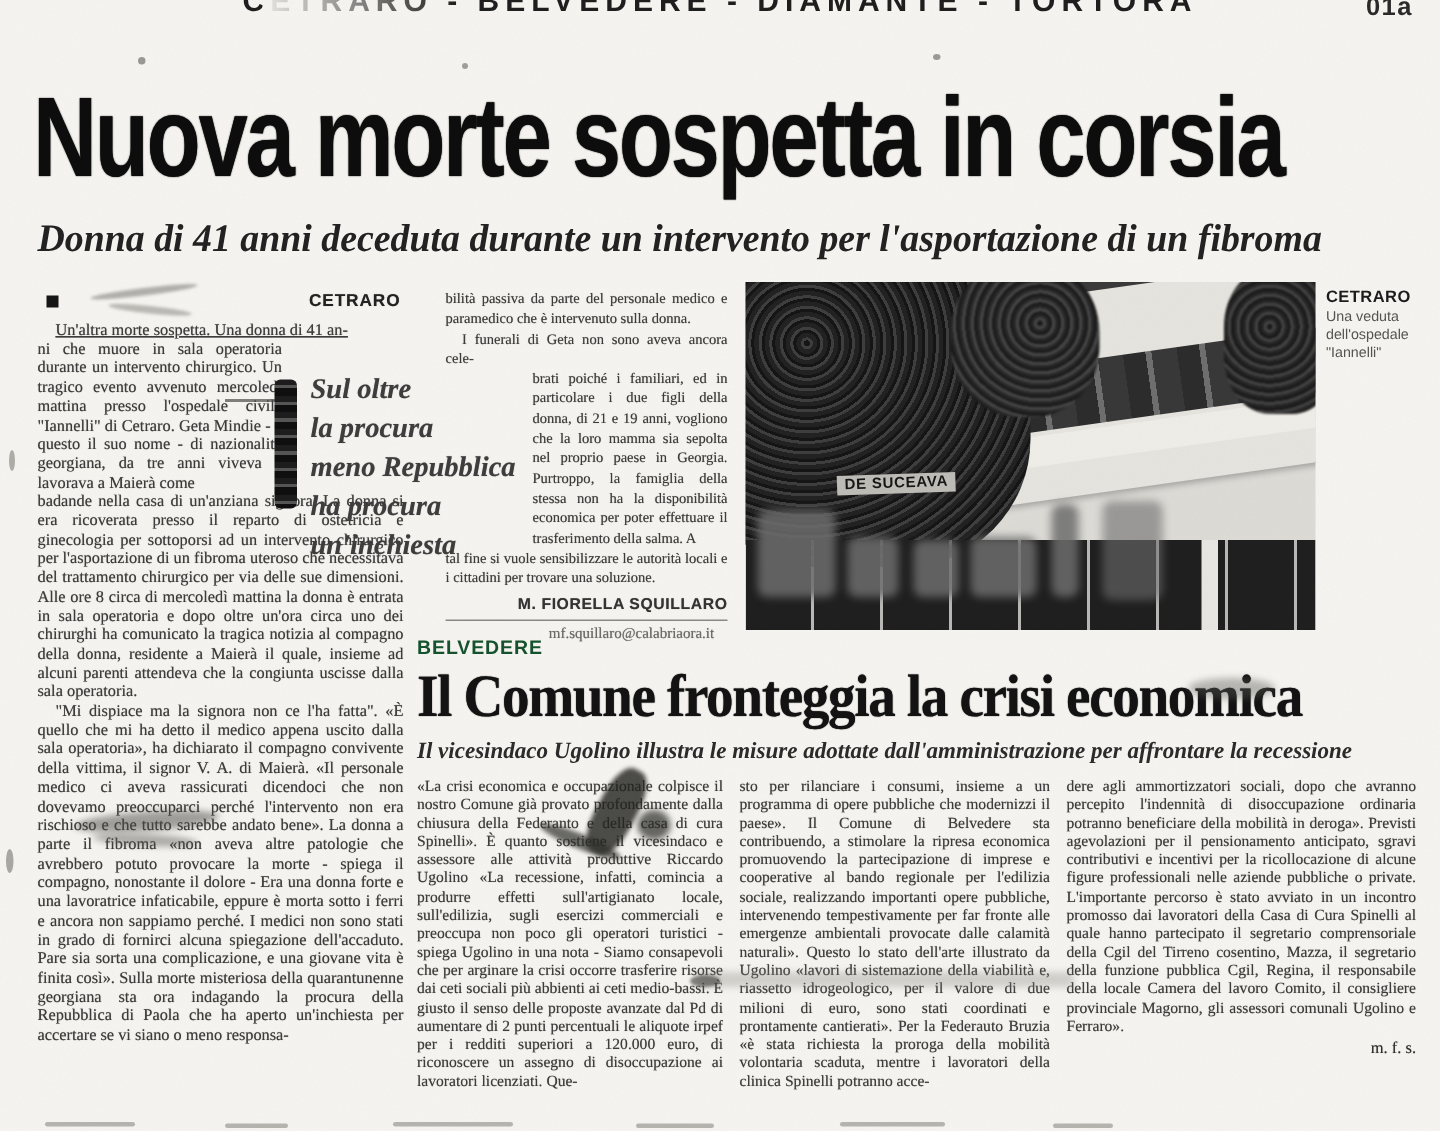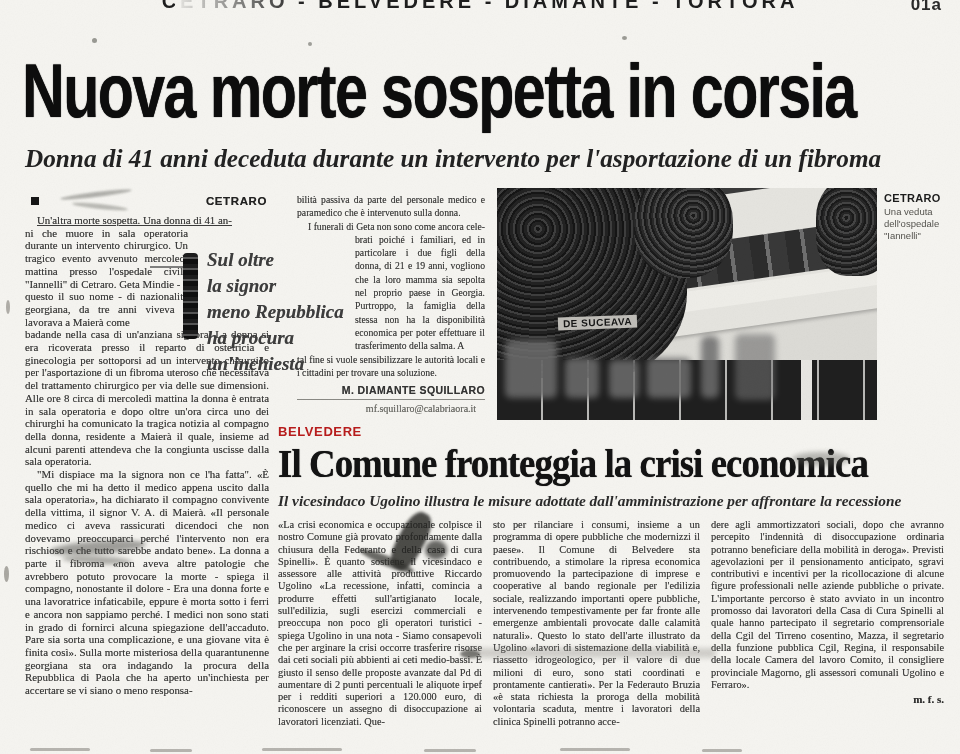--- a/index.html
+++ b/index.html
@@ -92,35 +92,35 @@
   .wm{position:absolute;filter:blur(3px);background:#6e6e6e;opacity:.85;border-radius:6px;}
 
   .caption{position:absolute;left:884px;top:192px;width:72px;
     font-family:"Liberation Sans",sans-serif;}
   .cap-loc{font-weight:bold;font-size:11px;color:#1c1c1c;letter-spacing:.3px;}
   .cap-txt{margin-top:2px;font-size:9.5px;line-height:12px;color:#55544f;}
 
   
   .art2{position:absolute;left:278px;top:424px;width:678px;}
   .kicker2{font-family:"Liberation Sans",sans-serif;font-weight:bold;font-size:13px;
-    letter-spacing:.6px;color:#b91c1c;}
+    letter-spacing:.6px;color:#14532d;}
   .h2{margin:1px 0 0;font-weight:bold;font-size:40px;color:#131313;white-space:nowrap;
     letter-spacing:-1px;transform:scaleX(.92);transform-origin:left top;
     text-shadow:0 0 .8px #111;}
   .deck2{margin-top:5px;font-style:italic;font-weight:bold;font-size:15.5px;color:#2b2b2b;
     white-space:nowrap;transform:scaleX(.99);transform-origin:left top;}
   .cols{display:flex;gap:11px;margin-top:9px;}
   .cols .c{font-size:10.4px;line-height:12.3px;text-align:justify;
     text-shadow:0 0 .5px rgba(60,60,55,.6);}
   .cA{width:204px;}
   .cB{width:207px;}
   .cC{width:233px;font-size:10.7px;}
   .cols p{margin:0;text-indent:10px;}
   .cols p.noind{text-indent:0;}
-  .sig{text-align:right;font-weight:bold;font-size:11px;margin-top:2px;color:#2e2e2e;}
+  .sig{text-align:right;font-weight:normal;font-size:11px;margin-top:2px;color:#2e2e2e;}
 
   
   .blob{position:absolute;border-radius:50%;pointer-events:none;}
   .dash{position:absolute;height:3px;background:#b7b5b0;border-radius:2px;}
 </style>
 </head>
 <body>
 
 <div class="page">
 
@@ -139,32 +139,32 @@
     <p class="l-line1">Un'altra morte sospetta. Una donna di 41 an-</p>
     <div class="l-narrow">ni che muore in sala operatoria durante un intervento chirurgico. Un tragico evento avvenuto mercoledì mattina presso l'ospedale civile "Iannelli" di Cetraro. Geta Mindie - è questo il suo nome - di nazionalità georgiana, da tre anni viveva e lavorava a Maierà come</div>
     <p class="l-rest">badande nella casa di un'anziana signora. La donna si era ricoverata presso il reparto di ostetricia e ginecologia per sottoporsi ad un intervento chirurgico per l'asportazione di un fibroma uteroso che necessitava del trattamento chirurgico per via delle sue dimensioni. Alle ore 8 circa di mercoledì mattina la donna è entrata in sala operatoria e dopo oltre un'ora circa uno dei chirurghi ha comunicato la tragica notizia al compagno della donna, residente a Maierà il quale, insieme ad alcuni parenti attendeva che la congiunta uscisse dalla sala operatoria.</p>
     <p class="l-p2">"Mi dispiace ma la signora non ce l'ha fatta". «È quello che mi ha detto il medico appena uscito dalla sala operatoria», ha dichiarato il compagno convivente della vittima, il signor V. A. di Maierà. «Il personale medico ci aveva rassicurati dicendoci che non dovevamo preoccuparci perché l'intervento non era rischioso e che tutto sarebbe andato bene». La donna a parte il fibroma «non aveva altre patologie che avrebbero potuto provocare la morte - spiega il compagno, nonostante il dolore - Era una donna forte e una lavoratrice infaticabile, eppure è morta sotto i ferri e ancora non sappiamo perché. I medici non sono stati in grado di fornirci alcuna spiegazione dell'accaduto. Pare sia sorta una complicazione, e una giovane vita è finita così». Sulla morte misteriosa della quarantunenne georgiana sta ora indagando la procura della Repubblica di Paola che ha aperto un'inchiesta per accertare se vi siano o meno responsa-</p>
   </div>
 
   <div class="pq-dash"></div>
   <div class="pq-orn"></div>
   <div class="pq">
     <div>Sul oltre</div>
-    <div>la signor</div>
+    <div>la procura</div>
     <div>meno Repubblica</div>
     <div>ha procura</div>
     <div>un'inchiesta</div>
   </div>
 
   <div class="col2">
     <p>bilità passiva da parte del personale medico e paramedico che è intervenuto sulla donna.</p>
-    <p class="c2-intro">I funerali di Geta non sono come ancora cele-</p>
+    <p class="c2-intro">I funerali di Geta non sono aveva ancora cele-</p>
     <div class="c2-wrap">brati poiché i familiari, ed in particolare i due figli della donna, di 21 e 19 anni, vogliono che la loro mamma sia sepolta nel proprio paese in Georgia. Purtroppo, la famiglia della stessa non ha la disponibilità economica per poter effettuare il trasferimento della salma. A</div>
     <p>tal fine si vuole sensibilizzare le autorità locali e i cittadini per trovare una soluzione.</p>
-    <div class="byline">M. DIAMANTE SQUILLARO</div>
+    <div class="byline">M. FIORELLA SQUILLARO</div>
     <div class="email">mf.squillaro@calabriaora.it</div>
   </div>
 
   <div class="photo">
     <div class="ph-sky"></div>
     <div class="ph-bldg">
       <div class="ph-roof"></div>
       <div class="ph-win"></div>
       <div class="ph-parapet"></div>
     </div>

